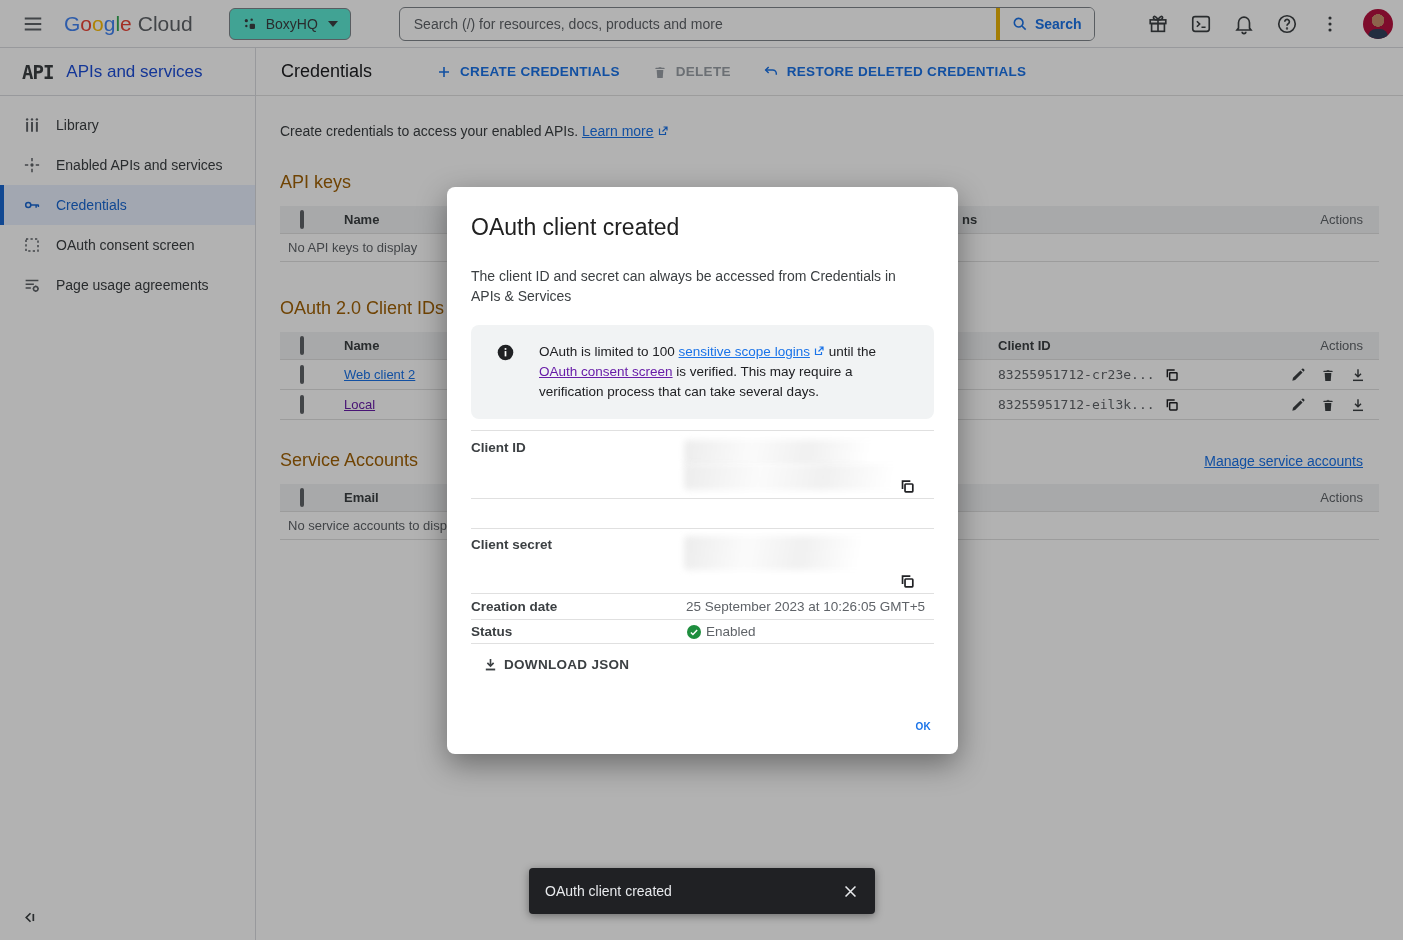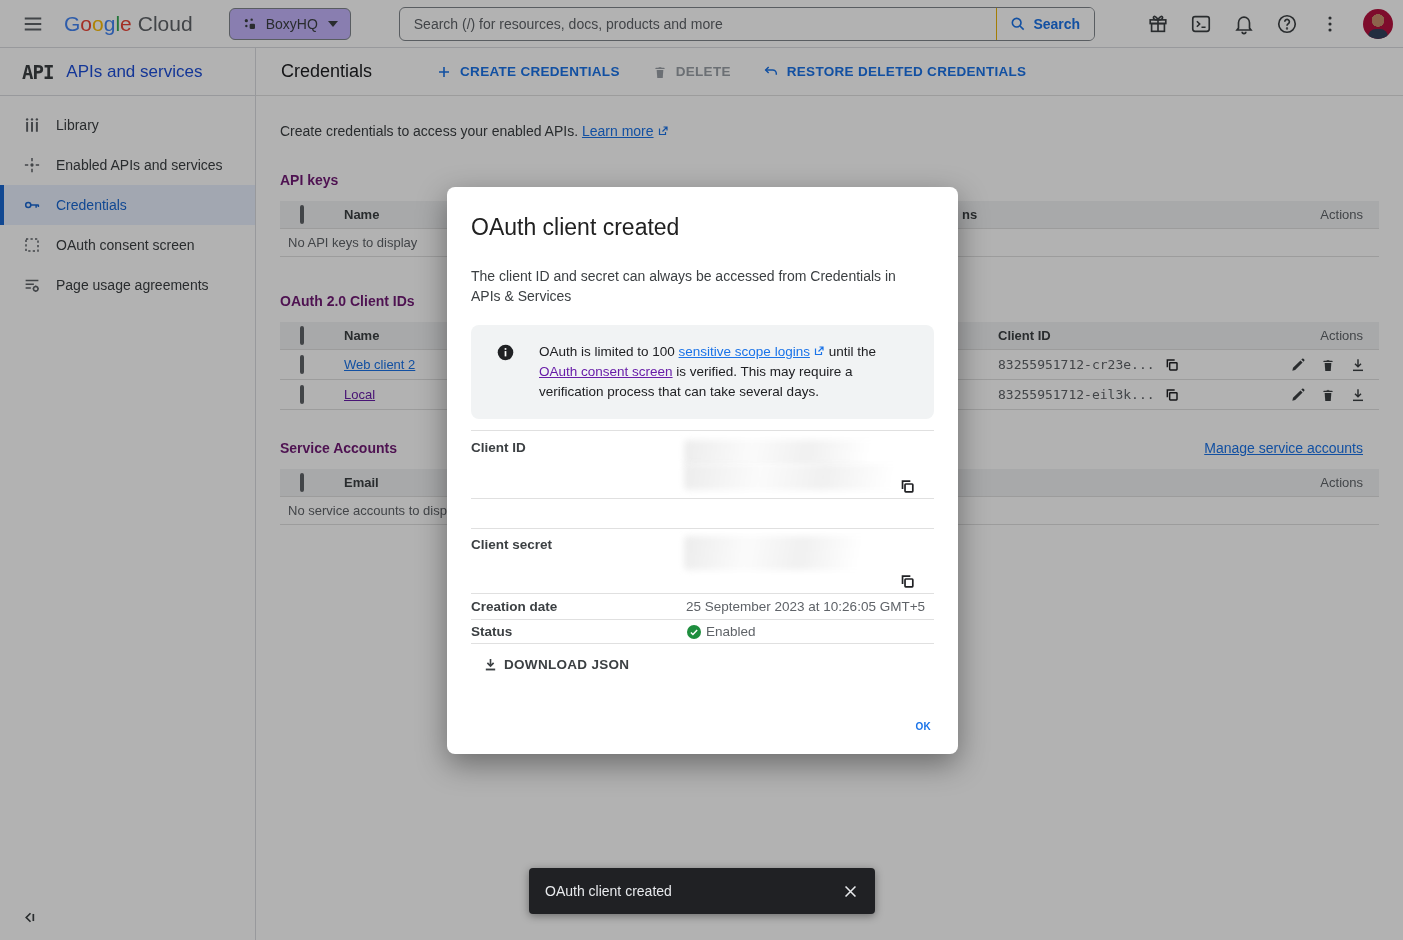--- a/index.html
+++ b/index.html
@@ -9,30 +9,30 @@
   svg { display:block; }
 
   
   .topbar { position:absolute; top:0; left:0; width:1403px; height:48px; background:#fff;
             border-bottom:1px solid #dadce0; display:flex; align-items:center; z-index:1; }
   .hamburger { margin-left:22px; width:22px; height:22px; color:#5f6368; cursor:pointer; }
   .logo { display:flex; align-items:baseline; margin-left:20px; font-size:21px; letter-spacing:0; }
   .logo .gword span { font-weight:500; }
   .logo .cloud { color:#5f6368; margin-left:6px; font-weight:400; }
   .project-btn { margin-left:36px; height:32px; min-width:122px; border:1px solid #80868b; border-radius:6px;
-                 display:flex; align-items:center; gap:8px; padding:0 12px; cursor:pointer; background:#c4b5fd; }
+                 display:flex; align-items:center; gap:8px; padding:0 12px; cursor:pointer; background:#5eead4; }
   .project-btn .picon { width:16px; height:16px; color:#3c4043; }
   .project-btn .plabel { font-size:14px; font-weight:500; color:#3c4043; }
   .project-btn .caret { width:10px; height:6px; color:#3c4043; margin-left:2px; }
   .search-wrap { margin-left:48px; width:696px; height:34px; border:1px solid #80868b; border-radius:6px;
                  display:flex; align-items:stretch; background:#fff; overflow:hidden; }
   .search-input { flex:1; border:none; outline:none; padding:0 14px; font-size:14px; color:#3c4043;
                   font-family:"Liberation Sans",sans-serif; background:transparent; }
   .search-input::placeholder { color:#5f6368; }
-  .search-btn { width:98px; border-left:1px solid #eab308; display:flex; align-items:center; justify-content:center;
+  .search-btn { width:98px; border-left:4px solid #eab308; display:flex; align-items:center; justify-content:center;
                 gap:7px; color:#1a73e8; font-size:14px; font-weight:700; cursor:pointer; background:#fff; }
   .search-btn svg { width:16px; height:16px; }
   .top-icons { display:flex; align-items:center; gap:21px; margin-left:52px; color:#3c4043; }
   .top-icons .ticon { width:22px; height:22px; cursor:pointer; color:#3c4043; }
   .avatar { width:30px; height:30px; border-radius:50%; margin-left:22px; cursor:pointer;
             background:radial-gradient(circle at 50% 38%, #c98f6e 0 26%, #b5123f 27% 100%); position:relative; overflow:hidden; }
   .avatar::after { content:""; position:absolute; left:5px; right:5px; bottom:-2px; height:12px;
                    background:#33415c; border-radius:8px 8px 0 0; }
 
   
@@ -59,21 +59,21 @@
   .hbtn { display:flex; align-items:center; gap:8px; font-size:13.5px; font-weight:700; letter-spacing:.3px;
           color:#1a73e8; cursor:pointer; margin-right:32px; background:none; border:none;
           font-family:"Liberation Sans",sans-serif; }
   .hbtn svg { width:16px; height:16px; }
   .hbtn.disabled { color:#9aa0a6; cursor:default; }
   .content { padding:24px 24px 0 24px; }
   .intro { font-size:14px; color:#3c4043; margin-top:3px; }
   .link { color:#1a73e8; text-decoration:underline; cursor:pointer; }
   .link-visited { color:#681da8; text-decoration:underline; cursor:pointer; }
   .ext-icon { display:inline-block; width:12px; height:12px; vertical-align:-1px; margin-left:3px; color:#1a73e8; }
-  .section-heading { font-size:14px; font-weight:700; color:#701a75; }
+  .section-heading { font-size:18px; font-weight:400; color:#a16207; }
   .h-apikeys { margin-top:33px; }
   .h-oauth { margin-top:36px; }
   .sa-headrow { margin-top:30px; display:flex; align-items:baseline; justify-content:space-between; padding-right:16px; }
   .manage-link { font-size:14px; color:#1a73e8; text-decoration:underline; cursor:pointer; }
 
   .tbl { margin-top:13px; }
   .trow { display:grid; grid-template-columns:64px 654px 292px 1fr; align-items:center;
           border-bottom:1px solid #e0e0e0; padding-right:16px; position:relative; }
   .thead { height:28px; background:#f1f3f4; font-size:13px; font-weight:700; color:#3c4043; }
   .thead .actions-h { font-weight:400; color:#5f6368; }

